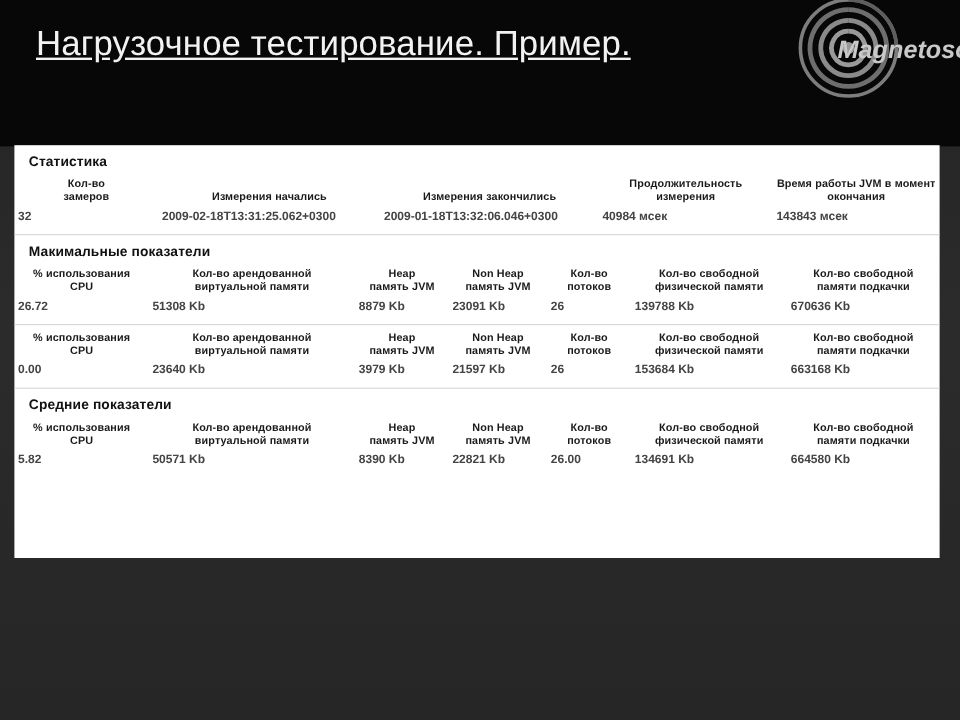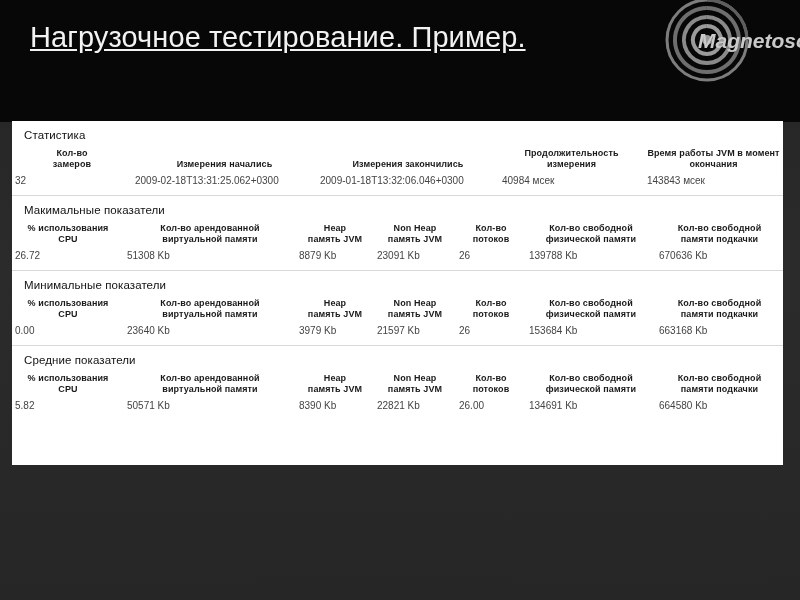--- a/index.html
+++ b/index.html
@@ -62,42 +62,42 @@
     overflow: hidden;
   }
   .section {
     position: relative;
   }
   .section + .section {
     border-top: 1px solid #d9d9d9;
   }
   .sec-title {
     font-size: 11.5px;
-    font-weight: normal;
+    font-weight: bold;
     color: #111111;
     padding: 8px 0 2px 12px;
     letter-spacing: 0.1px;
   }
   table.stats {
     width: 100%;
     border-collapse: collapse;
     table-layout: fixed;
   }
   table.stats th {
     font-size: 9px;
     font-weight: bold;
     color: #1a1a1a;
     padding: 5px 3px 3px 3px;
     line-height: 11px;
     vertical-align: bottom;
     letter-spacing: 0.1px;
   }
   table.stats td {
     font-size: 10px;
-    font-weight: normal;
+    font-weight: bold;
     color: #444444;
     text-align: left;
     padding: 2px 3px 8px 3px;
     line-height: 12px;
     vertical-align: top;
     white-space: nowrap;
     overflow: visible;
   }
   
   .t-stat col.c0 { width: 120px; }
@@ -244,21 +244,20 @@
             <td>23091 Kb</td>
             <td>26</td>
             <td>139788 Kb</td>
             <td>670636 Kb</td>
           </tr>
         </tbody>
       </table>
     </div>
 
     <div class="section">
-      <div class="sec-title">Минимальные показатели</div>
       <table class="stats t-metric">
         <colgroup>
           <col class="m0">
             <col class="m1">
             <col class="m2">
             <col class="m3">
             <col class="m4">
             <col class="m5">
             <col class="m6">
         </colgroup>

